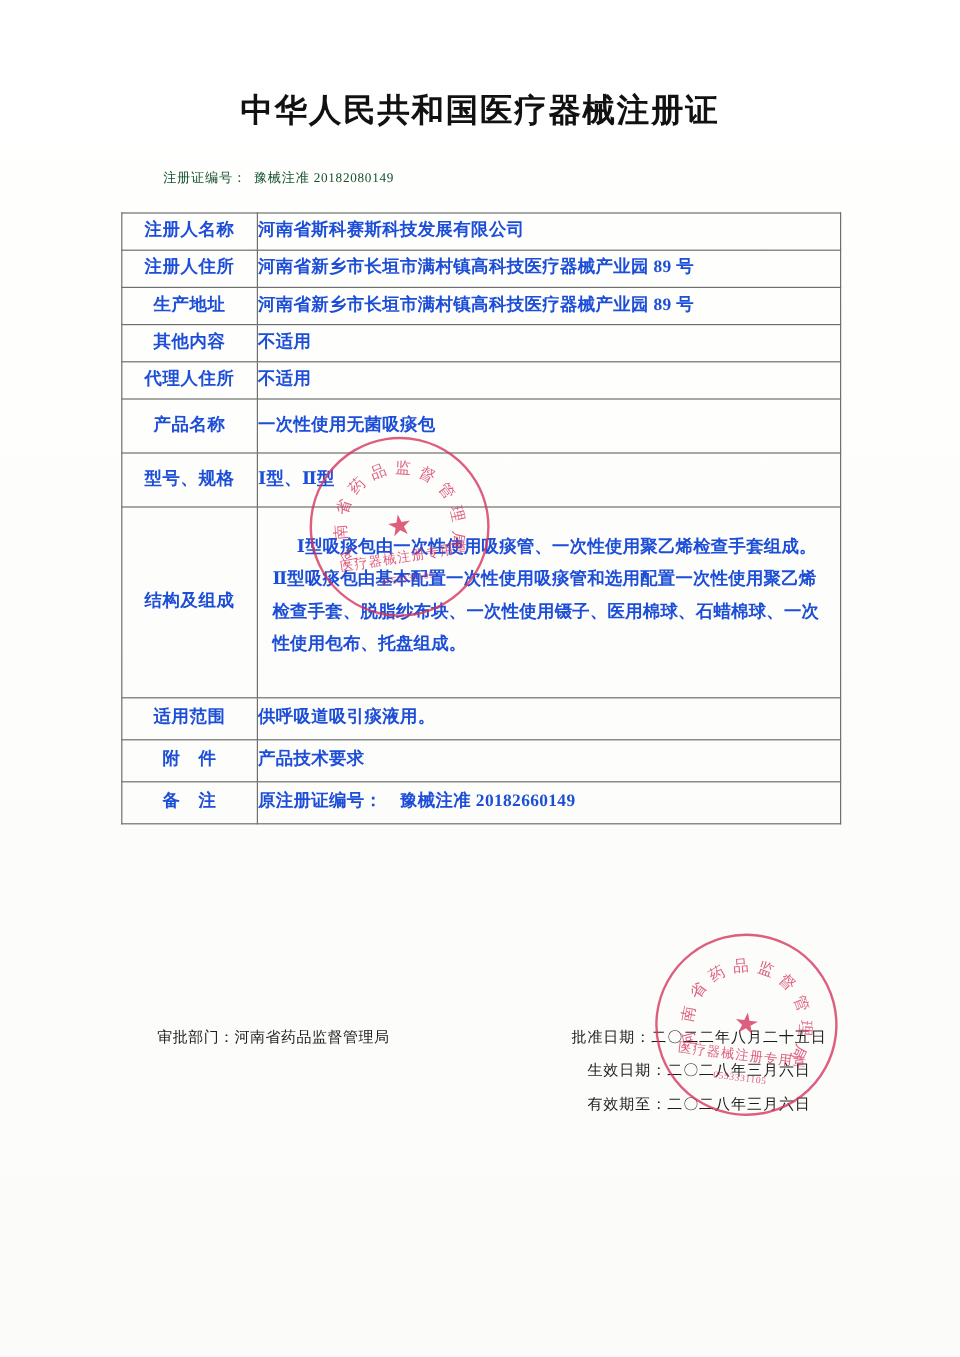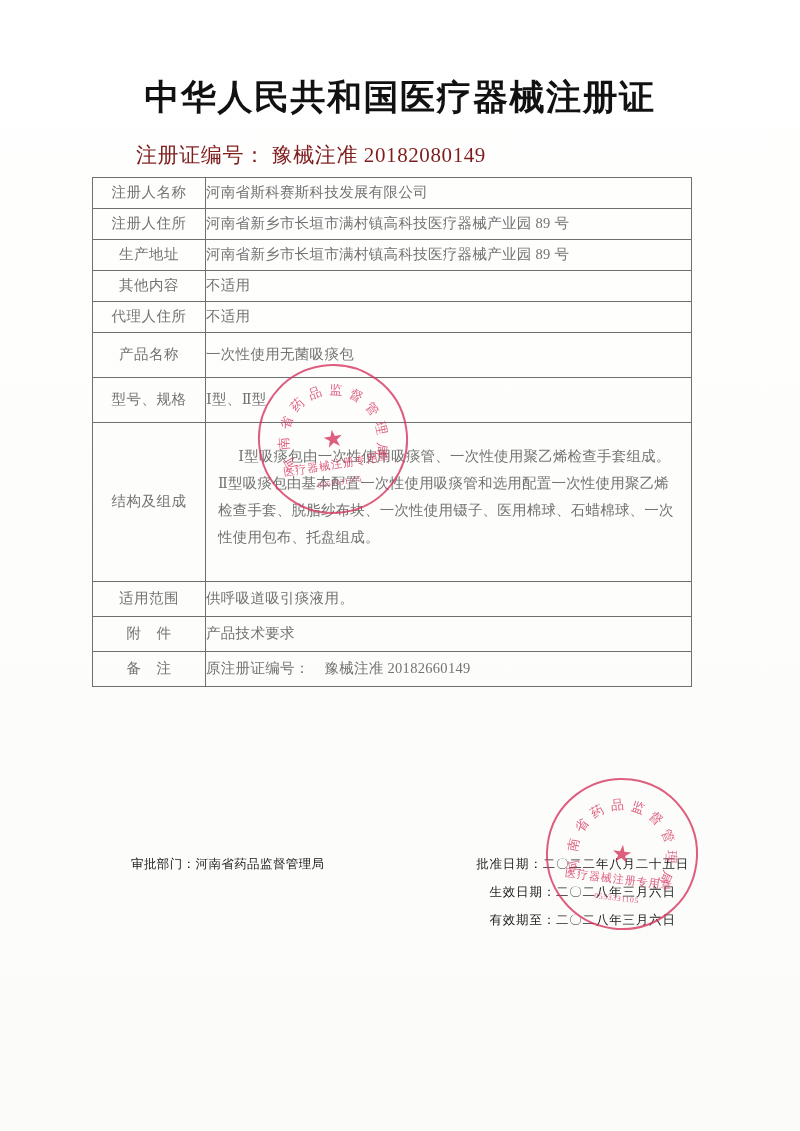--- a/index.html
+++ b/index.html
@@ -30,46 +30,47 @@
     background: linear-gradient(180deg, #ffffff 0%, #fdfdfb 45%, #fbfbf9 100%);
     pointer-events: none;
   }
 
   .doc-title {
     position: absolute;
     top: 74px;
     left: 0;
     width: 800px;
     text-align: center;
-    font-size: 35px;
+    font-size: 27px;
     font-weight: bold;
     letter-spacing: 1.5px;
     color: #111;
     font-family: "Liberation Serif", "DejaVu Serif", serif;
   }
 
   .reg-no {
     position: absolute;
     top: 141px;
     left: 136px;
-    font-size: 21px;
+    font-size: 11px;
     letter-spacing: 0.6px;
-    color: #7f1d1d;
+    color: #14532d;
   }
   .reg-no .label { margin-right: 6px; }
 
   table.cert {
     position: absolute;
     top: 177px;
-    left: 92px;
+    left: 101px;
     width: 600px;
     border-collapse: collapse;
     table-layout: fixed;
     font-size: 14.5px;
-    color: #737373;
+    color: #1d4ed8;
+    font-weight: bold;
   }
   table.cert td {
     border: 1px solid #6f6f6f;
     padding: 0;
     vertical-align: middle;
   }
   td.key {
     width: 112px;
     text-align: center;
     padding: 7px 4px;

